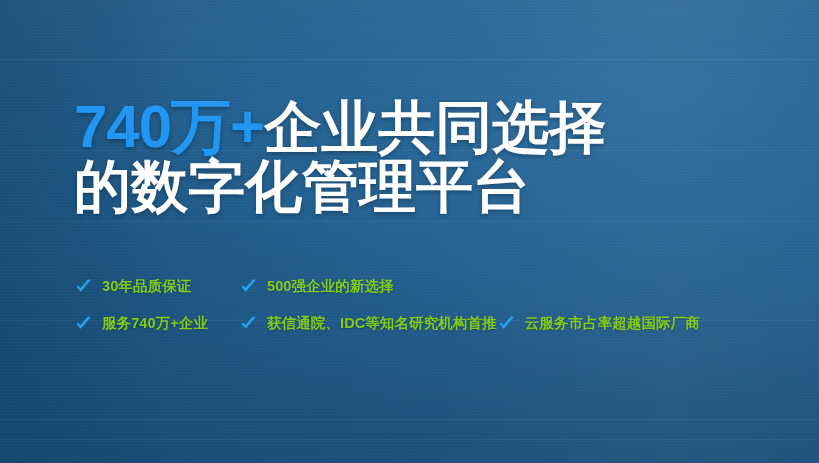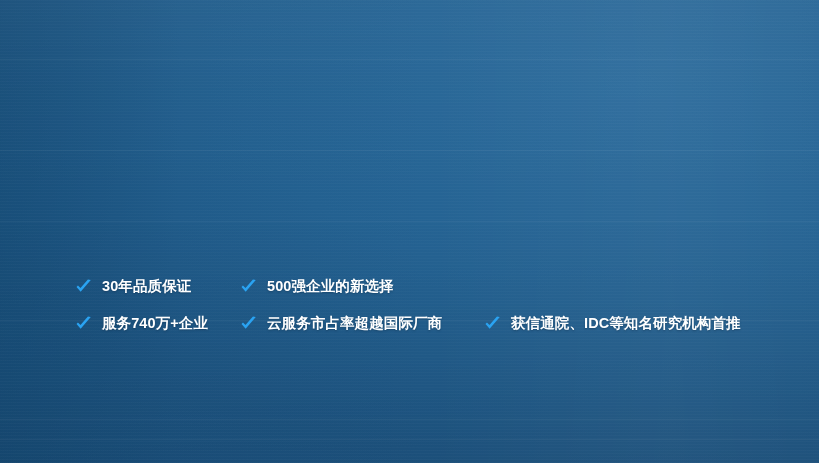--- a/index.html
+++ b/index.html
@@ -125,21 +125,21 @@
     width: 19px;
     height: 19px;
     margin-right: 9px;
     display: block;
   }
   .check-icon svg { display: block; }
 
   .feature-label {
     font-size: 14.5px;
     font-weight: 700;
-    color: #ffffff;
+    color: #84cc16;
     white-space: nowrap;
     letter-spacing: 0.1px;
     text-shadow: 0 1px 2px rgba(6,32,54,0.35);
   }
 </style>
 </head>
 <body>
 
 <div class="banner">
 
@@ -149,20 +149,24 @@
   <div class="bg-lines"></div>
   <div class="bg-band b1"></div>
   <div class="bg-band b2"></div>
   <div class="bg-band b3"></div>
   <div class="bg-band b4"></div>
   <div class="bg-band b5"></div>
   <div class="bg-band b6"></div>
 
   <div class="content">
 
+    <div class="headline">
+      <span class="line"><span class="accent num">740万+</span><span>企业共同选择</span></span>
+      <span class="line">的数字化管理平台</span>
+    </div>
 
     <div class="features">
 
       <div class="feature-row">
         <div class="feature-item col1">
           <span class="check-icon">
             <svg width="19" height="19" viewBox="0 0 24 24" aria-hidden="true">
               <path d="M3.2 12.6 L8.4 18.6 L21.2 3.8 L17.6 3.2 L8.2 14.0 L5.0 10.6 Z" fill="#2aa3f2"></path>
             </svg>
           </span>
@@ -180,34 +184,34 @@
 
       <div class="feature-row">
         <div class="feature-item col1">
           <span class="check-icon">
             <svg width="19" height="19" viewBox="0 0 24 24" aria-hidden="true">
               <path d="M3.2 12.6 L8.4 18.6 L21.2 3.8 L17.6 3.2 L8.2 14.0 L5.0 10.6 Z" fill="#2aa3f2"></path>
             </svg>
           </span>
           <span class="feature-label">服务740万+企业</span>
         </div>
+        <div class="feature-item col3">
+          <span class="check-icon">
+            <svg width="19" height="19" viewBox="0 0 24 24" aria-hidden="true">
+              <path d="M3.2 12.6 L8.4 18.6 L21.2 3.8 L17.6 3.2 L8.2 14.0 L5.0 10.6 Z" fill="#2aa3f2"></path>
+            </svg>
+          </span>
+          <span class="feature-label">获信通院、IDC等知名研究机构首推</span>
+        </div>
         <div class="feature-item col2">
           <span class="check-icon">
             <svg width="19" height="19" viewBox="0 0 24 24" aria-hidden="true">
               <path d="M3.2 12.6 L8.4 18.6 L21.2 3.8 L17.6 3.2 L8.2 14.0 L5.0 10.6 Z" fill="#2aa3f2"></path>
             </svg>
           </span>
           <span class="feature-label">云服务市占率超越国际厂商</span>
-        </div>
-        <div class="feature-item col3">
-          <span class="check-icon">
-            <svg width="19" height="19" viewBox="0 0 24 24" aria-hidden="true">
-              <path d="M3.2 12.6 L8.4 18.6 L21.2 3.8 L17.6 3.2 L8.2 14.0 L5.0 10.6 Z" fill="#2aa3f2"></path>
-            </svg>
-          </span>
-          <span class="feature-label">获信通院、IDC等知名研究机构首推</span>
         </div>
       </div>
 
     </div>
 
   </div>
 </div>
 
 </body></html>

